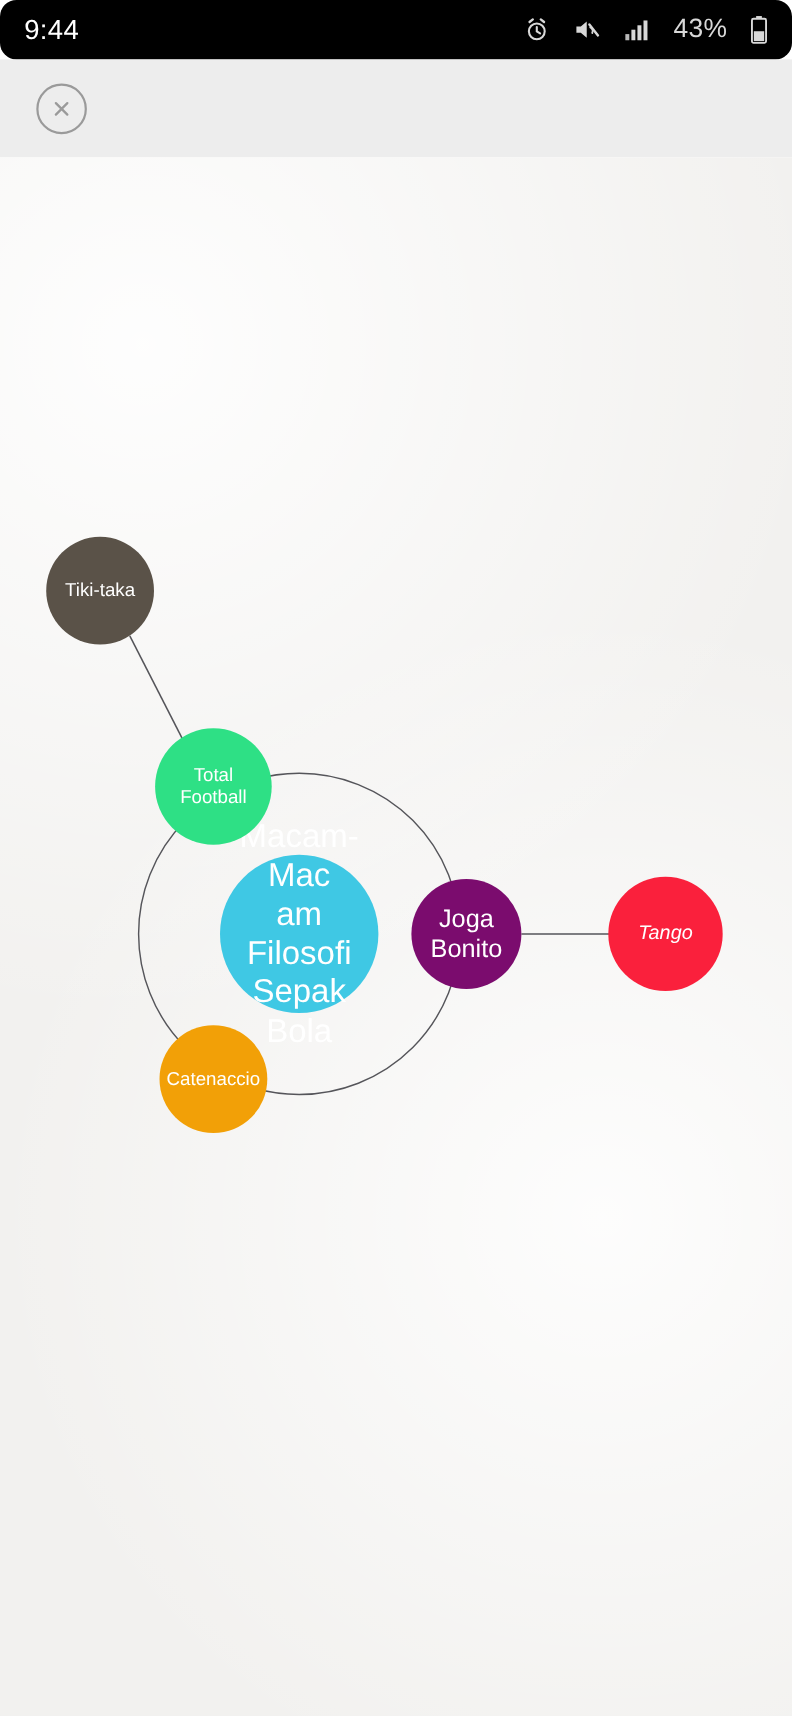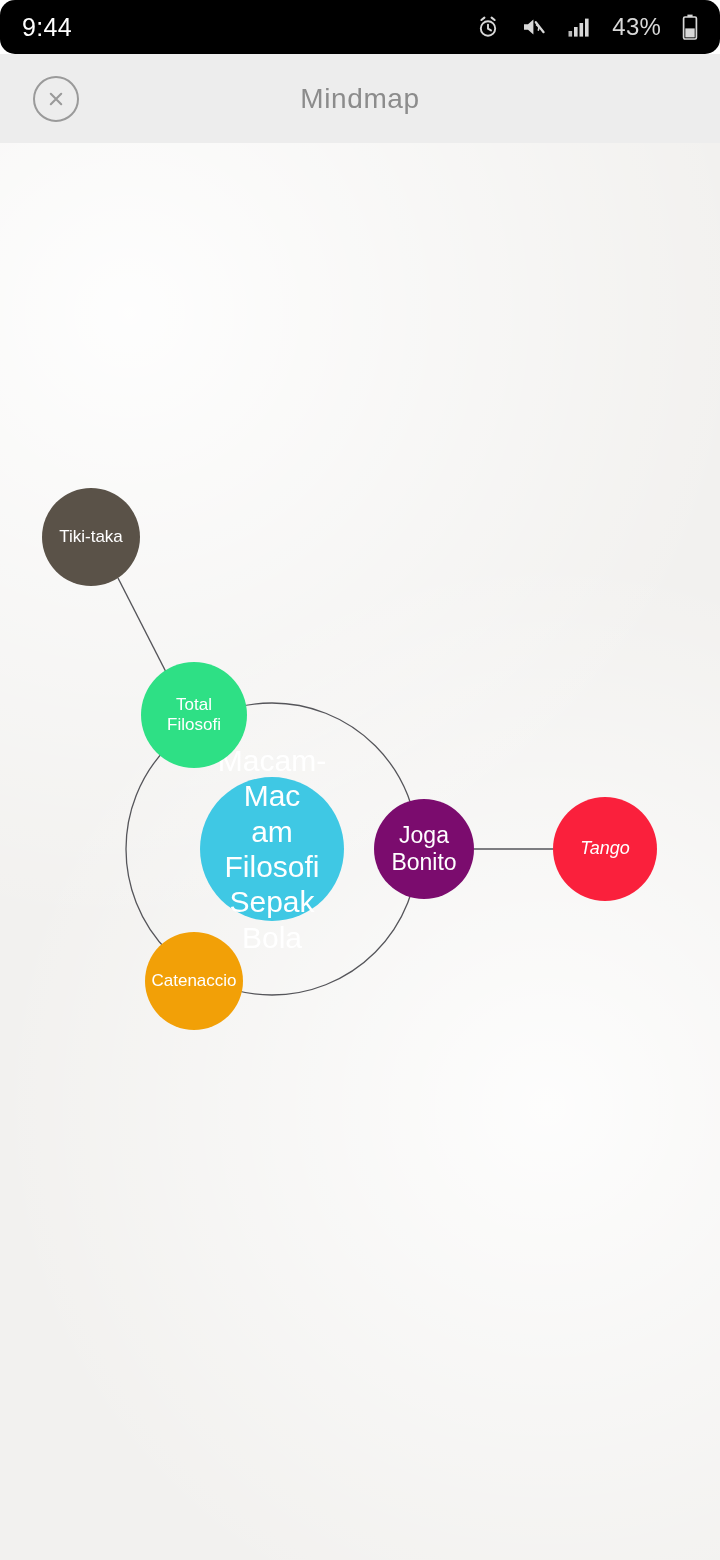--- a/index.html
+++ b/index.html
@@ -167,42 +167,41 @@
 </div>
 
 <div class="appbar">
   <div class="close-btn">
     <span>
       <svg width="22" height="22" viewBox="0 0 22 22">
         <path d="M5.8 5.8 L16.2 16.2 M16.2 5.8 L5.8 16.2" stroke="#9a9a9a" stroke-width="2.1" stroke-linecap="round"></path>
       </svg>
     </span>
   </div>
-  <div class="appbar-title">Mindmap</div>
 </div>
 
 <div class="canvas">
   <svg class="edges" viewBox="0 0 720 1417">
     <g id="orbit-ring-group">
         <circle cx="272" cy="706" r="146" fill="none" stroke="#55555a" stroke-width="1.3"></circle>
       </g>
     <g id="edge-group">
         <line x1="118" y1="435" x2="167" y2="531" stroke="#55555a" stroke-width="1.4"></line>
         <line x1="474" y1="706" x2="579" y2="706" stroke="#55555a" stroke-width="1.4"></line>
       </g>
   </svg>
   <div id="node-layer">
       <div class="node" style="left: 200px; top: 634px; width: 144px; height: 144px; background: rgb(63, 200, 228); font-size: 30px;">
         <span class="node-label">Macam-Mac
 am Filosofi
 Sepak Bola</span>
       </div>
       <div class="node" style="left: 141px; top: 519px; width: 106px; height: 106px; background: rgb(46, 224, 133); font-size: 17px;">
         <span class="node-label">Total
-Filosofi</span>
+Football</span>
       </div>
       <div class="node" style="left: 42px; top: 345px; width: 98px; height: 98px; background: rgb(90, 82, 72); font-size: 17px;">
         <span class="node-label">Tiki-taka</span>
       </div>
       <div class="node" style="left: 145px; top: 789px; width: 98px; height: 98px; background: rgb(242, 160, 7); font-size: 17px;">
         <span class="node-label">Catenaccio</span>
       </div>
       <div class="node" style="left: 374px; top: 656px; width: 100px; height: 100px; background: rgb(123, 12, 110); font-size: 23px;">
         <span class="node-label">Joga Bonito</span>
       </div>

